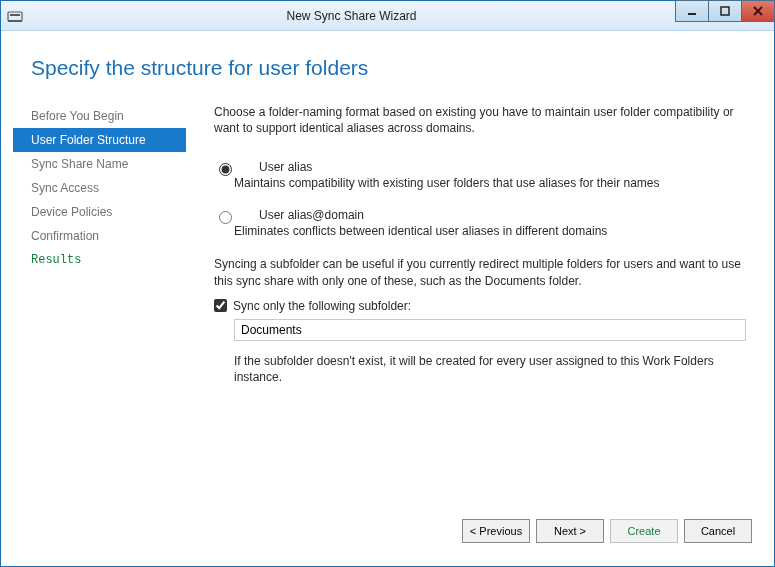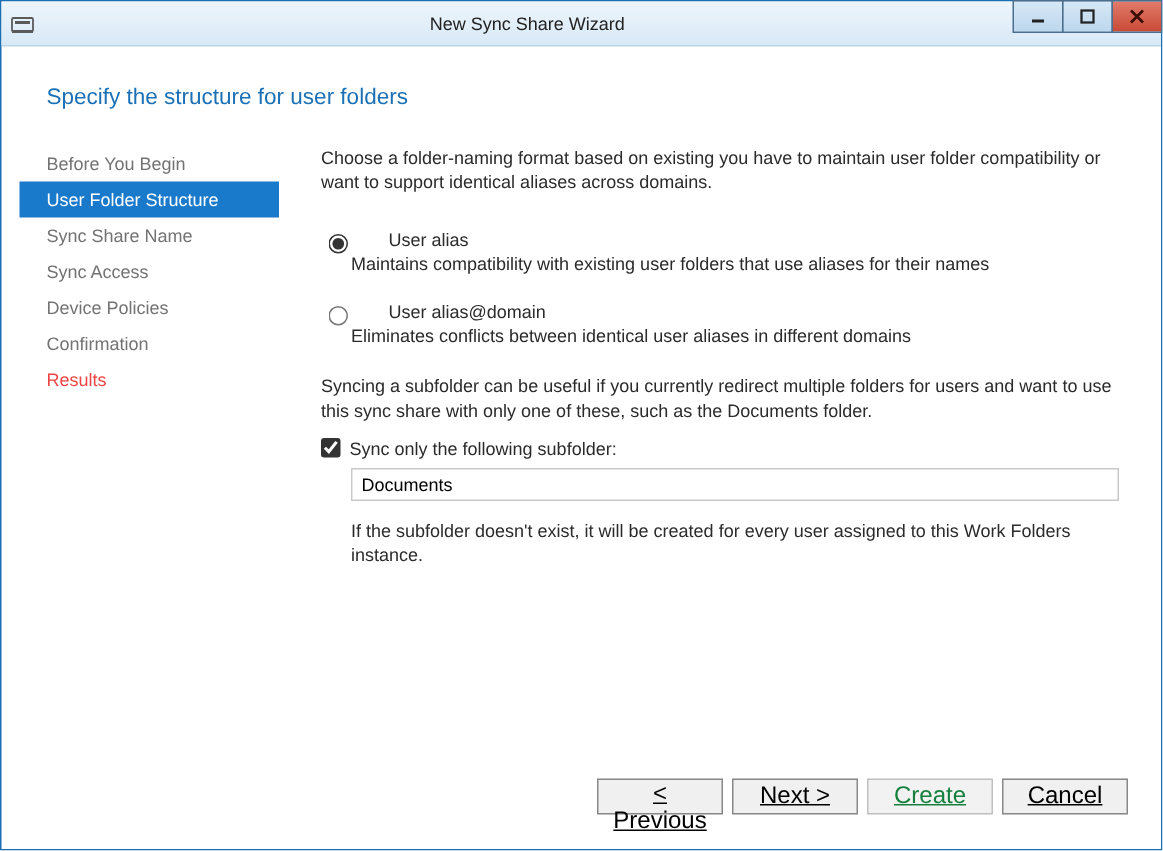--- a/index.html
+++ b/index.html
@@ -51,21 +51,21 @@
 
   
   .content {
     flex: 1;
     display:flex; flex-direction: column;
     padding: 0;
   }
   .heading {
     font-family: "Segoe UI Light","Segoe UI",Arial,sans-serif;
     font-weight: 300;
-    font-size: 15px;
+    font-size: 21px;
     color: #1b70b6;
     padding: 25px 0 20px 30px;
   }
   .body {
     flex:1;
     display:flex;
     padding: 0 28px 0 12px;
   }
   
   .nav {
@@ -78,21 +78,22 @@
     padding-left: 18px;
     font-size: 12px;
     color:#737373;
     cursor: default;
   }
   .nav-item.active {
     background: #1979ca;
     color: #ffffff;
   }
   .nav-item.disabled {
-    color: #ef4444;
+    color: #15803d;
+    font-family: Liberation Mono, monospace;
   }
   
   .main {
     flex:1;
     padding-left: 28px;
     font-size: 12px;
     color:#2b2b2b;
   }
   .intro { line-height: 1.35; margin-bottom: 24px; margin-top:4px; }
   .opt { display:flex; margin-bottom: 4px; }
@@ -116,27 +117,26 @@
 
   
   .footer {
     height: 58px;
     border-top: none;
     display:flex; align-items:center; justify-content:flex-end;
     padding: 0 22px 12px 0;
     gap: 6px;
   }
   .btn {
-    width: 84px; height: 24px;
+    width: 68px; height: 24px;
     border: 1px solid #888;
     background: #f0f0f0;
     font-family: inherit;
-    font-size: 16px;
+    font-size: 11px;
     cursor: default;
-    text-decoration: underline;
   }
   .btn.disabled {
     color: #15803d;
     border-color: #c0c0c0;
     background: #f2f2f2;
   }
   input[type=radio], input[type=checkbox] {
     accent-color: #333;
     width:13px; height:13px;
   }

